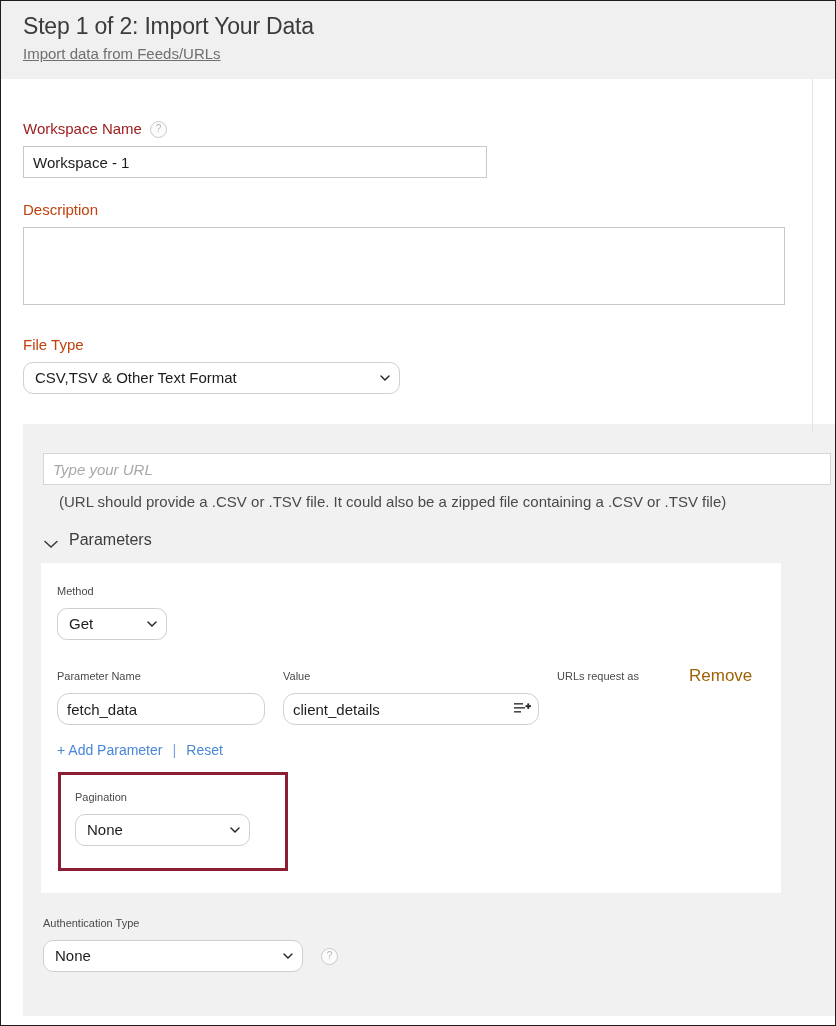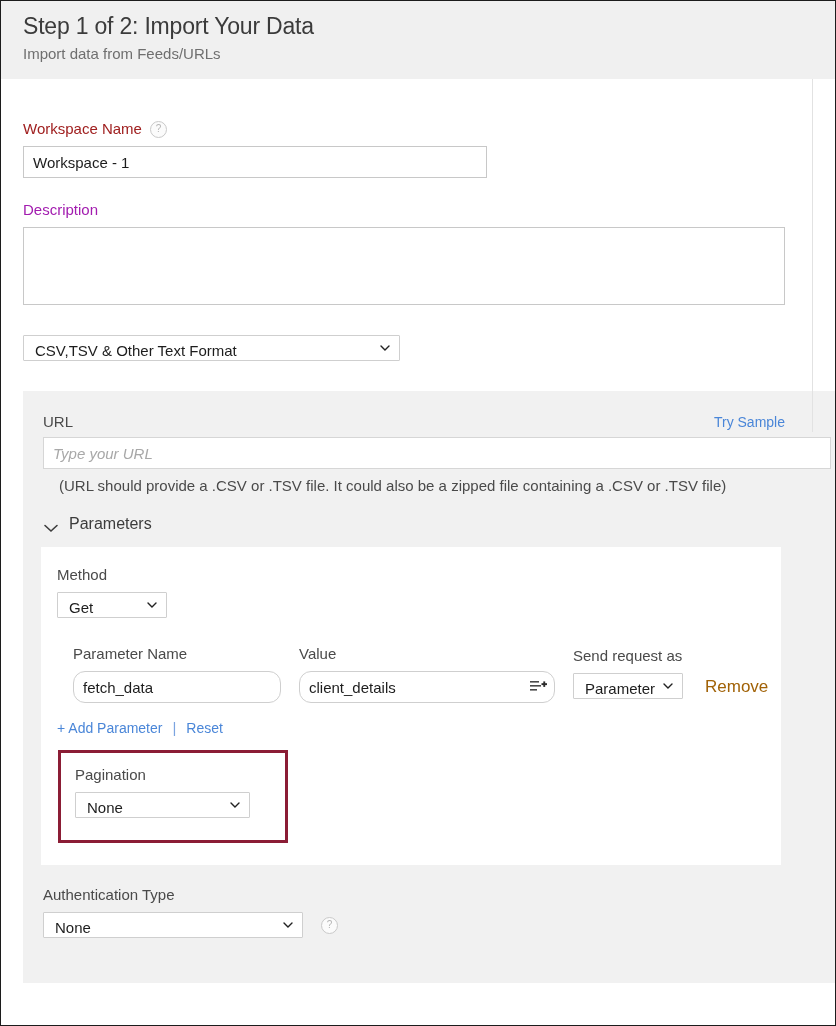--- a/index.html
+++ b/index.html
@@ -34,20 +34,21 @@
     color: #3b3b3b;
     letter-spacing: -0.2px;
     line-height: 30px;
     margin: 0;
   }
   .page-subtitle {
     font-size: 15px;
     color: #6f6f6f;
     line-height: 22px;
     margin: 2px 0 0 0;
+    text-decoration: underline;
   }
 
   
   .content {
     position: relative;
     background: #ffffff;
     height: 946px;
   }
   .panel-divider {
     position: absolute;
@@ -57,21 +58,21 @@
     height: 353px;
     background: #e2e2e2;
   }
 
   
   .top-form {
     padding: 40px 0 0 22px;
   }
   .field-label {
     font-size: 15px;
-    color: #a21caf;
+    color: #c2410c;
     line-height: 20px;
     margin-bottom: 7px;
     display: flex;
     align-items: center;
   }
   .field-label.required {
     color: #a02020;
   }
   .help-icon {
     display: inline-flex;
@@ -117,25 +118,25 @@
   .spacer-30 { height: 30px; }
 
   
   .select-wrap {
     position: relative;
     display: inline-block;
   }
   .select-box {
     box-sizing: border-box;
     border: 1px solid #cfcfcf;
-    border-radius: 1px;
+    border-radius: 10px;
     background: #ffffff;
     font-size: 15px;
     color: #1d1d1d;
-    height: 26px;
+    height: 32px;
     line-height: 30px;
     padding: 0 30px 0 11px;
     white-space: nowrap;
     overflow: hidden;
     cursor: default;
   }
   .select-box.filetype { width: 377px; }
   .select-box.method   { width: 110px; }
   .select-box.sendas   { width: 110px; }
   .select-box.pagination { width: 175px; }
@@ -221,30 +222,29 @@
   .params-card {
     position: relative;
     background: #ffffff;
     width: 740px;
     margin: 14px 0 0 18px;
     padding: 18px 0 22px 0;
     box-sizing: border-box;
   }
   .card-inner { padding-left: 16px; }
   .sublabel {
-    font-size: 15px;
+    font-size: 11px;
     color: #4a4a4a;
     line-height: 20px;
     margin-bottom: 7px;
   }
   .param-grid {
     display: flex;
-    align-items: flex-end;
+    align-items: flex-start;
     margin-top: 22px;
-    margin-left: 16px;
   }
   .param-col { margin-right: 18px; }
   .param-col.name  { width: 208px; }
   .param-col.value { width: 256px; }
   .param-col.sendas { width: 110px; }
   .param-input {
     box-sizing: border-box;
     width: 100%;
     height: 32px;
     border: 1px solid #cfcfcf;
@@ -332,36 +332,33 @@
       </div>
       <input class="text-input" type="text" value="Workspace - 1" style="">
 
       <div class="spacer-22"></div>
 
       <div class="field-label">Description</div>
       <textarea class="textarea" style=""></textarea>
 
       <div class="spacer-30"></div>
 
+      <div class="field-label">File Type</div>
       <div class="select-wrap">
         <div class="select-box filetype">CSV,TSV &amp; Other Text Format</div>
         <span class="chevron">
           <svg width="10" height="6" viewBox="0 0 10 6">
               <path d="M1 1 L5 5 L9 1" stroke="#222" stroke-width="1.4" fill="none" stroke-linecap="round"></path>
             </svg>
         </span>
       </div>
     </div>
 
     <div class="gray-region">
 
-      <div class="url-row">
-        <span class="url-label">URL</span>
-        <span class="link">Try Sample</span>
-      </div>
 
       <input class="url-input" type="text" placeholder="Type your URL" style="">
 
       <div class="url-hint">(URL should provide a .CSV or .TSV file. It could also be a zipped file containing a .CSV or .TSV file)</div>
 
       <div class="params-toggle">
         <span class="tchevron">
           <svg width="16" height="10" viewBox="0 0 16 10">
               <path d="M2 2.5 L8 8 L14 2.5" stroke="#3c3c3c" stroke-width="1.6" fill="none" stroke-linecap="round"></path>
             </svg>
@@ -398,29 +395,21 @@
                     <rect x="0" y="6" width="11" height="1.6" fill="#4a4a4a"></rect>
                     <rect x="0" y="10" width="7" height="1.6" fill="#4a4a4a"></rect>
                     <rect x="11.5" y="4.2" width="5.5" height="1.9" fill="#2b2b2b"></rect>
                     <rect x="13.3" y="2.4" width="1.9" height="5.5" fill="#2b2b2b"></rect>
                   </svg>
                 </span>
               </div>
             </div>
 
             <div class="param-col sendas">
-              <div class="sublabel">Send request as</div>
-              <div class="select-wrap">
-                <div class="select-box sendas">Parameter</div>
-                <span class="chevron">
-                  <svg width="10" height="6" viewBox="0 0 10 6">
-                      <path d="M1 1 L5 5 L9 1" stroke="#222" stroke-width="1.4" fill="none" stroke-linecap="round"></path>
-                    </svg>
-                </span>
-              </div>
+              <div class="sublabel">URLs request as</div>
             </div>
 
             <div class="remove-link">Remove</div>
           </div>
 
           <div class="links-row">
             <span class="link">+ Add Parameter</span>
             <span class="sep">|</span>
             <span class="link">Reset</span>
           </div>

